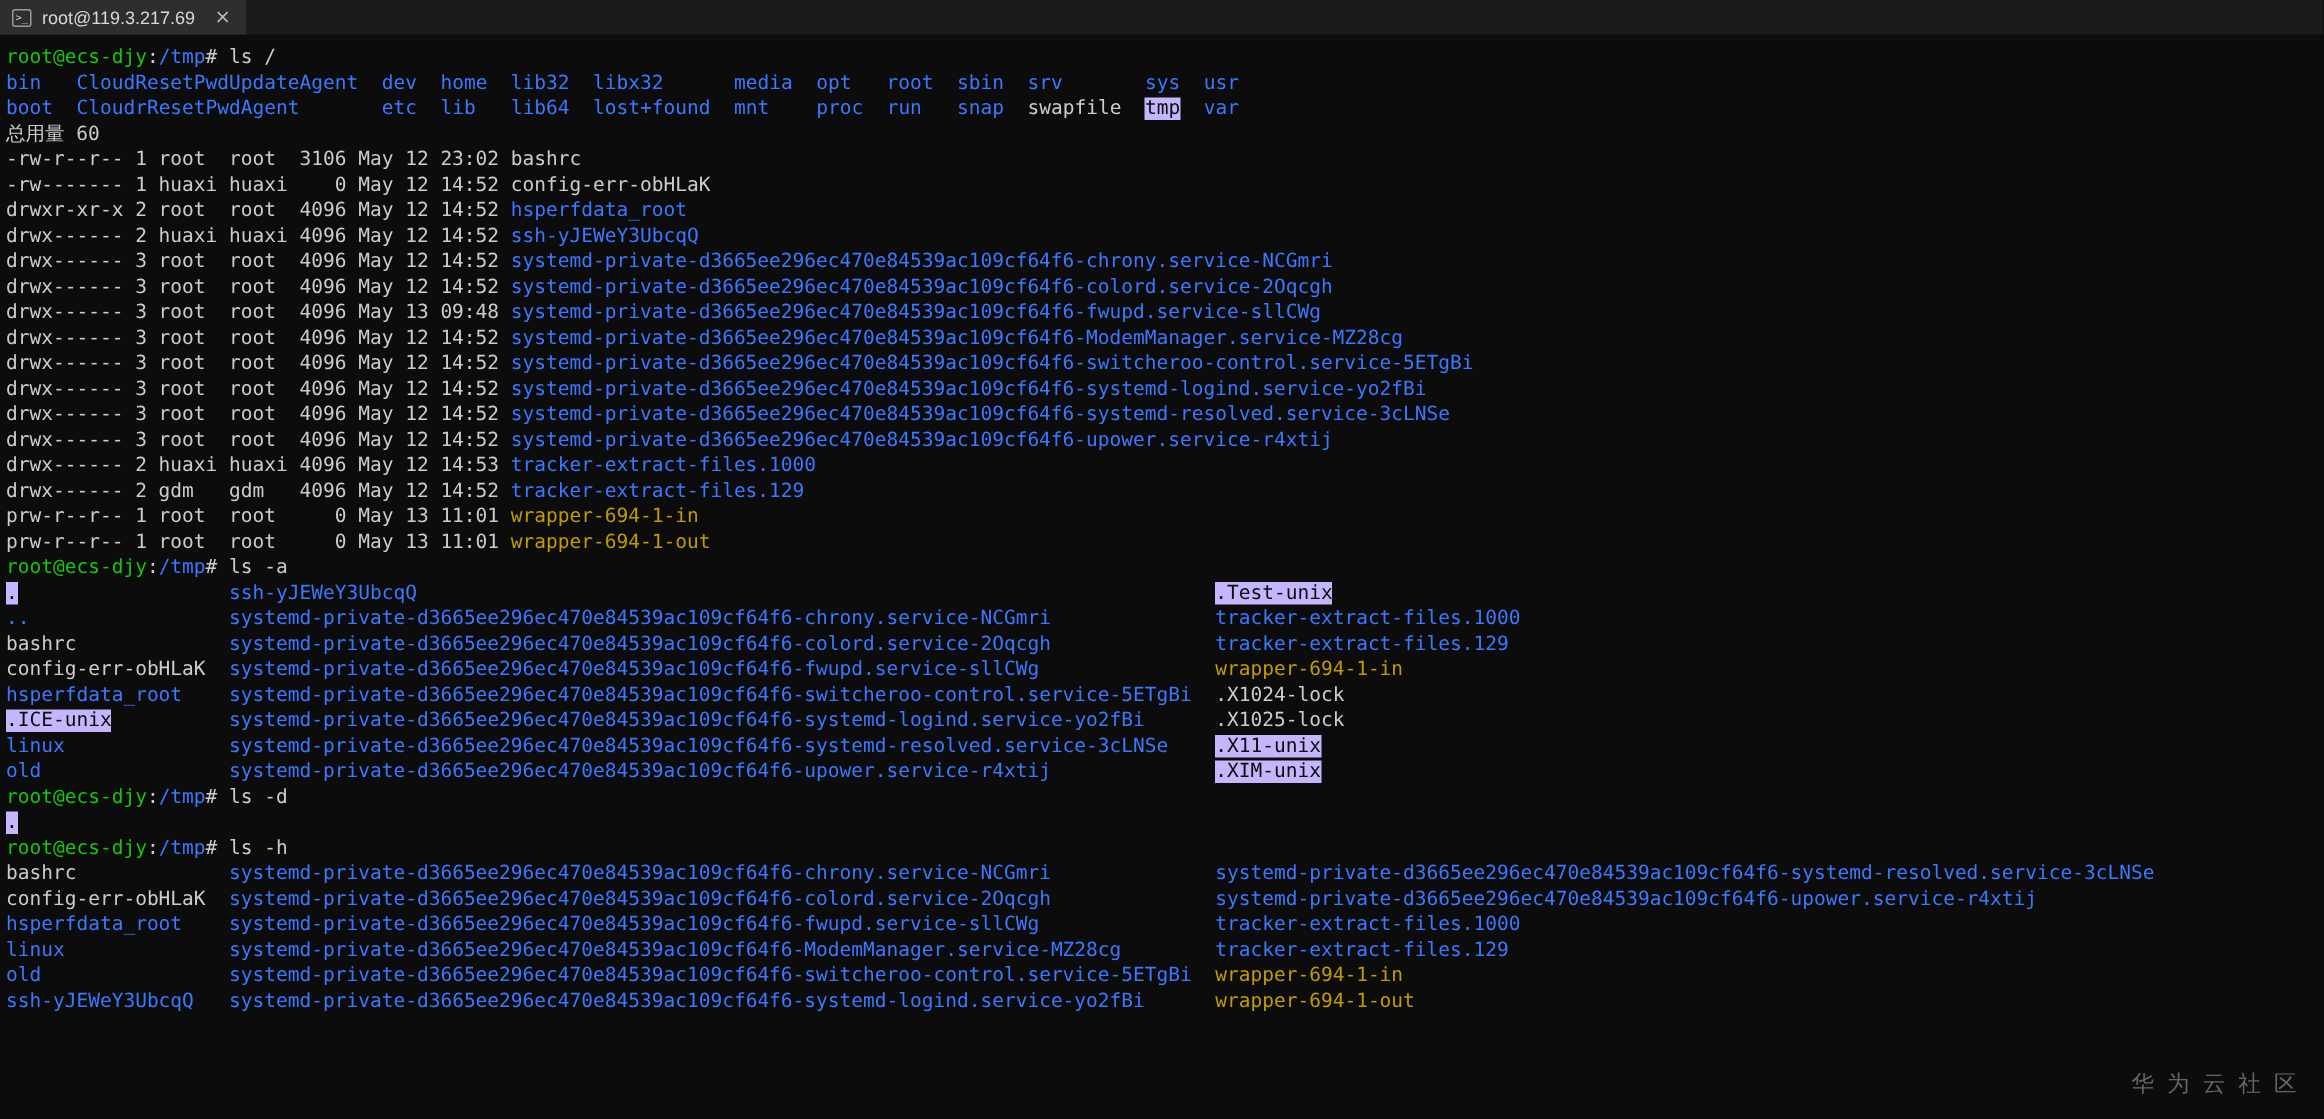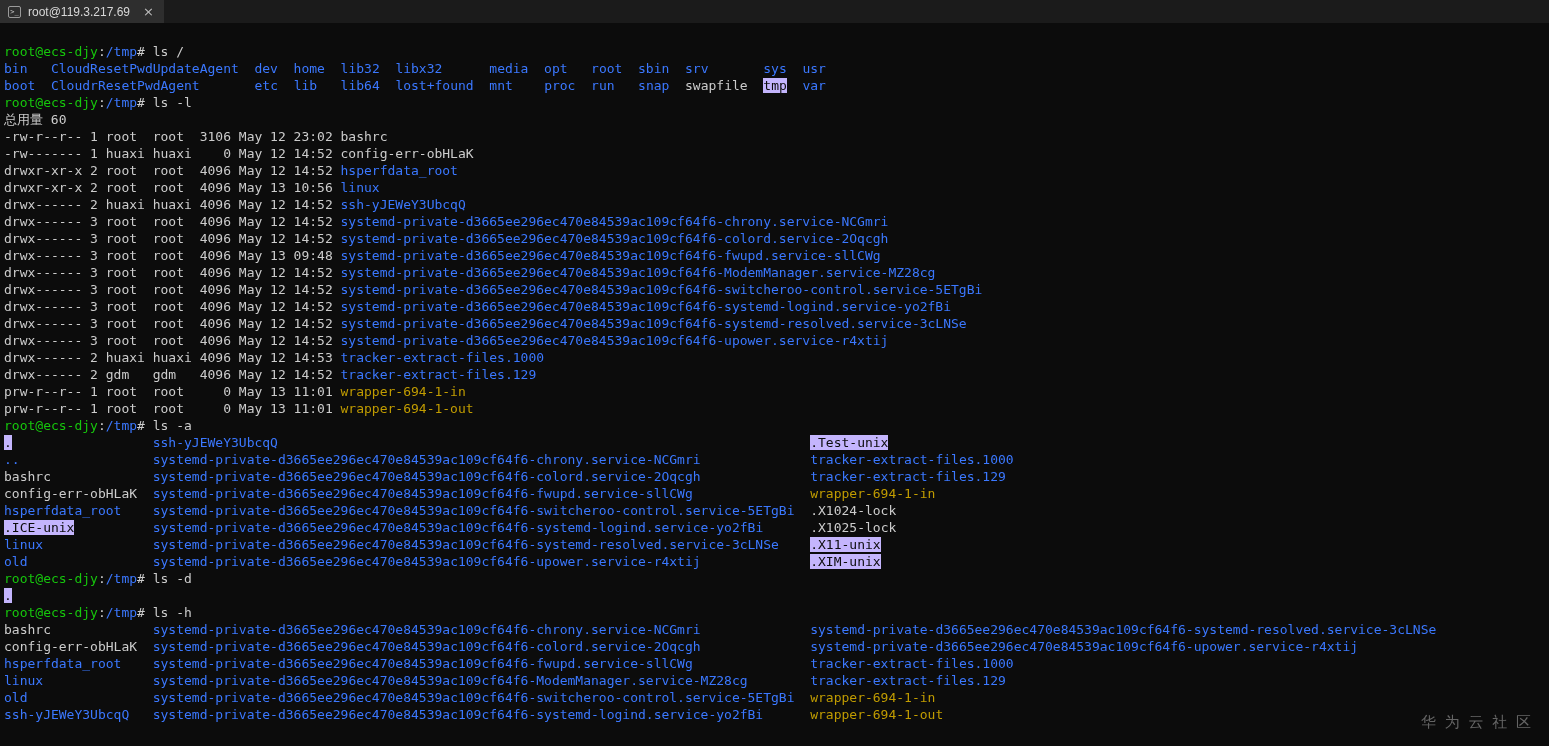--- a/index.html
+++ b/index.html
@@ -8,21 +8,21 @@
 
   .titlebar { height:23px; background:#1b1b1b; display:flex; align-items:stretch; }
   .tab { display:flex; align-items:center; gap:7px; padding:0 10px 0 8px; background:#2e2e2e; }
   .tab-icon { width:13px; height:12px; border:1px solid #9a9a9a; border-radius:2px;
               color:#cfcfcf; font-size:7px; line-height:10px; text-align:center; display:inline-block; }
   .tab-title { color:#d8d8d8; font-size:12px; font-family:Liberation Sans, sans-serif; }
   .tab-close { color:#bdbdbd; font-size:13px; margin-left:6px; cursor:pointer;
                font-family:"DejaVu Sans","Liberation Sans",sans-serif; }
 
   .screen { position:absolute; top:23px; left:0; right:0; bottom:0;
-            padding:20px 0 0 4px; font-size:13px; line-height:17px; overflow:hidden; }
+            padding:7px 0 0 4px; font-size:13px; line-height:17px; overflow:hidden; }
   .line { white-space:pre; height:17px; }
 
   .fg  { color:#cccccc; }
   .grn { color:#16c60c; }
   .blu { color:#3b78ff; }
   .yel { color:#c19c00; }
   .gbg { background:#c4b5fd; color:#0c0c0c; }
 
   .watermark { position:absolute; right:16px; bottom:14px; color:#a0a0a0; opacity:.6;
                font-size:15px; letter-spacing:2px;
@@ -36,26 +36,24 @@
     <span class="tab-icon">&gt;_</span>
     <span class="tab-title">root@119.3.217.69</span>
     <span class="tab-close">×</span>
   </div>
 </div>
 
 <div class="screen">
     <div class="line"><span class="grn">root@ecs-djy</span><span class="fg">:</span><span class="blu">/tmp</span><span class="fg"># ls /</span></div>
     <div class="line"><span class="blu">bin</span><span class="fg">   </span><span class="blu">CloudResetPwdUpdateAgent</span><span class="fg">  </span><span class="blu">dev</span><span class="fg">  </span><span class="blu">home</span><span class="fg">  </span><span class="blu">lib32</span><span class="fg">  </span><span class="blu">libx32</span><span class="fg">      </span><span class="blu">media</span><span class="fg">  </span><span class="blu">opt</span><span class="fg">   </span><span class="blu">root</span><span class="fg">  </span><span class="blu">sbin</span><span class="fg">  </span><span class="blu">srv</span><span class="fg">       </span><span class="blu">sys</span><span class="fg">  </span><span class="blu">usr</span></div>
     <div class="line"><span class="blu">boot</span><span class="fg">  </span><span class="blu">CloudrResetPwdAgent</span><span class="fg">       </span><span class="blu">etc</span><span class="fg">  </span><span class="blu">lib</span><span class="fg">   </span><span class="blu">lib64</span><span class="fg">  </span><span class="blu">lost+found</span><span class="fg">  </span><span class="blu">mnt</span><span class="fg">    </span><span class="blu">proc</span><span class="fg">  </span><span class="blu">run</span><span class="fg">   </span><span class="blu">snap</span><span class="fg">  </span><span class="fg">swapfile</span><span class="fg">  </span><span class="gbg">tmp</span><span class="fg">  </span><span class="blu">var</span></div>
-    <div class="line"><span class="grn">root@ecs-djy</span><span class="fg">:</span><span class="blu">/tmp</span><span class="fg"># ls -l</span></div>
     <div class="line"><span class="fg">总用量 60</span></div>
     <div class="line"><span class="fg">-rw-r--r-- 1 root  root  3106 May 12 23:02 </span><span class="fg">bashrc</span></div>
     <div class="line"><span class="fg">-rw------- 1 huaxi huaxi    0 May 12 14:52 </span><span class="fg">config-err-obHLaK</span></div>
     <div class="line"><span class="fg">drwxr-xr-x 2 root  root  4096 May 12 14:52 </span><span class="blu">hsperfdata_root</span></div>
-    <div class="line"><span class="fg">drwxr-xr-x 2 root  root  4096 May 13 10:56 </span><span class="blu">linux</span></div>
     <div class="line"><span class="fg">drwx------ 2 huaxi huaxi 4096 May 12 14:52 </span><span class="blu">ssh-yJEWeY3UbcqQ</span></div>
     <div class="line"><span class="fg">drwx------ 3 root  root  4096 May 12 14:52 </span><span class="blu">systemd-private-d3665ee296ec470e84539ac109cf64f6-chrony.service-NCGmri</span></div>
     <div class="line"><span class="fg">drwx------ 3 root  root  4096 May 12 14:52 </span><span class="blu">systemd-private-d3665ee296ec470e84539ac109cf64f6-colord.service-2Oqcgh</span></div>
     <div class="line"><span class="fg">drwx------ 3 root  root  4096 May 13 09:48 </span><span class="blu">systemd-private-d3665ee296ec470e84539ac109cf64f6-fwupd.service-sllCWg</span></div>
     <div class="line"><span class="fg">drwx------ 3 root  root  4096 May 12 14:52 </span><span class="blu">systemd-private-d3665ee296ec470e84539ac109cf64f6-ModemManager.service-MZ28cg</span></div>
     <div class="line"><span class="fg">drwx------ 3 root  root  4096 May 12 14:52 </span><span class="blu">systemd-private-d3665ee296ec470e84539ac109cf64f6-switcheroo-control.service-5ETgBi</span></div>
     <div class="line"><span class="fg">drwx------ 3 root  root  4096 May 12 14:52 </span><span class="blu">systemd-private-d3665ee296ec470e84539ac109cf64f6-systemd-logind.service-yo2fBi</span></div>
     <div class="line"><span class="fg">drwx------ 3 root  root  4096 May 12 14:52 </span><span class="blu">systemd-private-d3665ee296ec470e84539ac109cf64f6-systemd-resolved.service-3cLNSe</span></div>
     <div class="line"><span class="fg">drwx------ 3 root  root  4096 May 12 14:52 </span><span class="blu">systemd-private-d3665ee296ec470e84539ac109cf64f6-upower.service-r4xtij</span></div>
     <div class="line"><span class="fg">drwx------ 2 huaxi huaxi 4096 May 12 14:53 </span><span class="blu">tracker-extract-files.1000</span></div>

